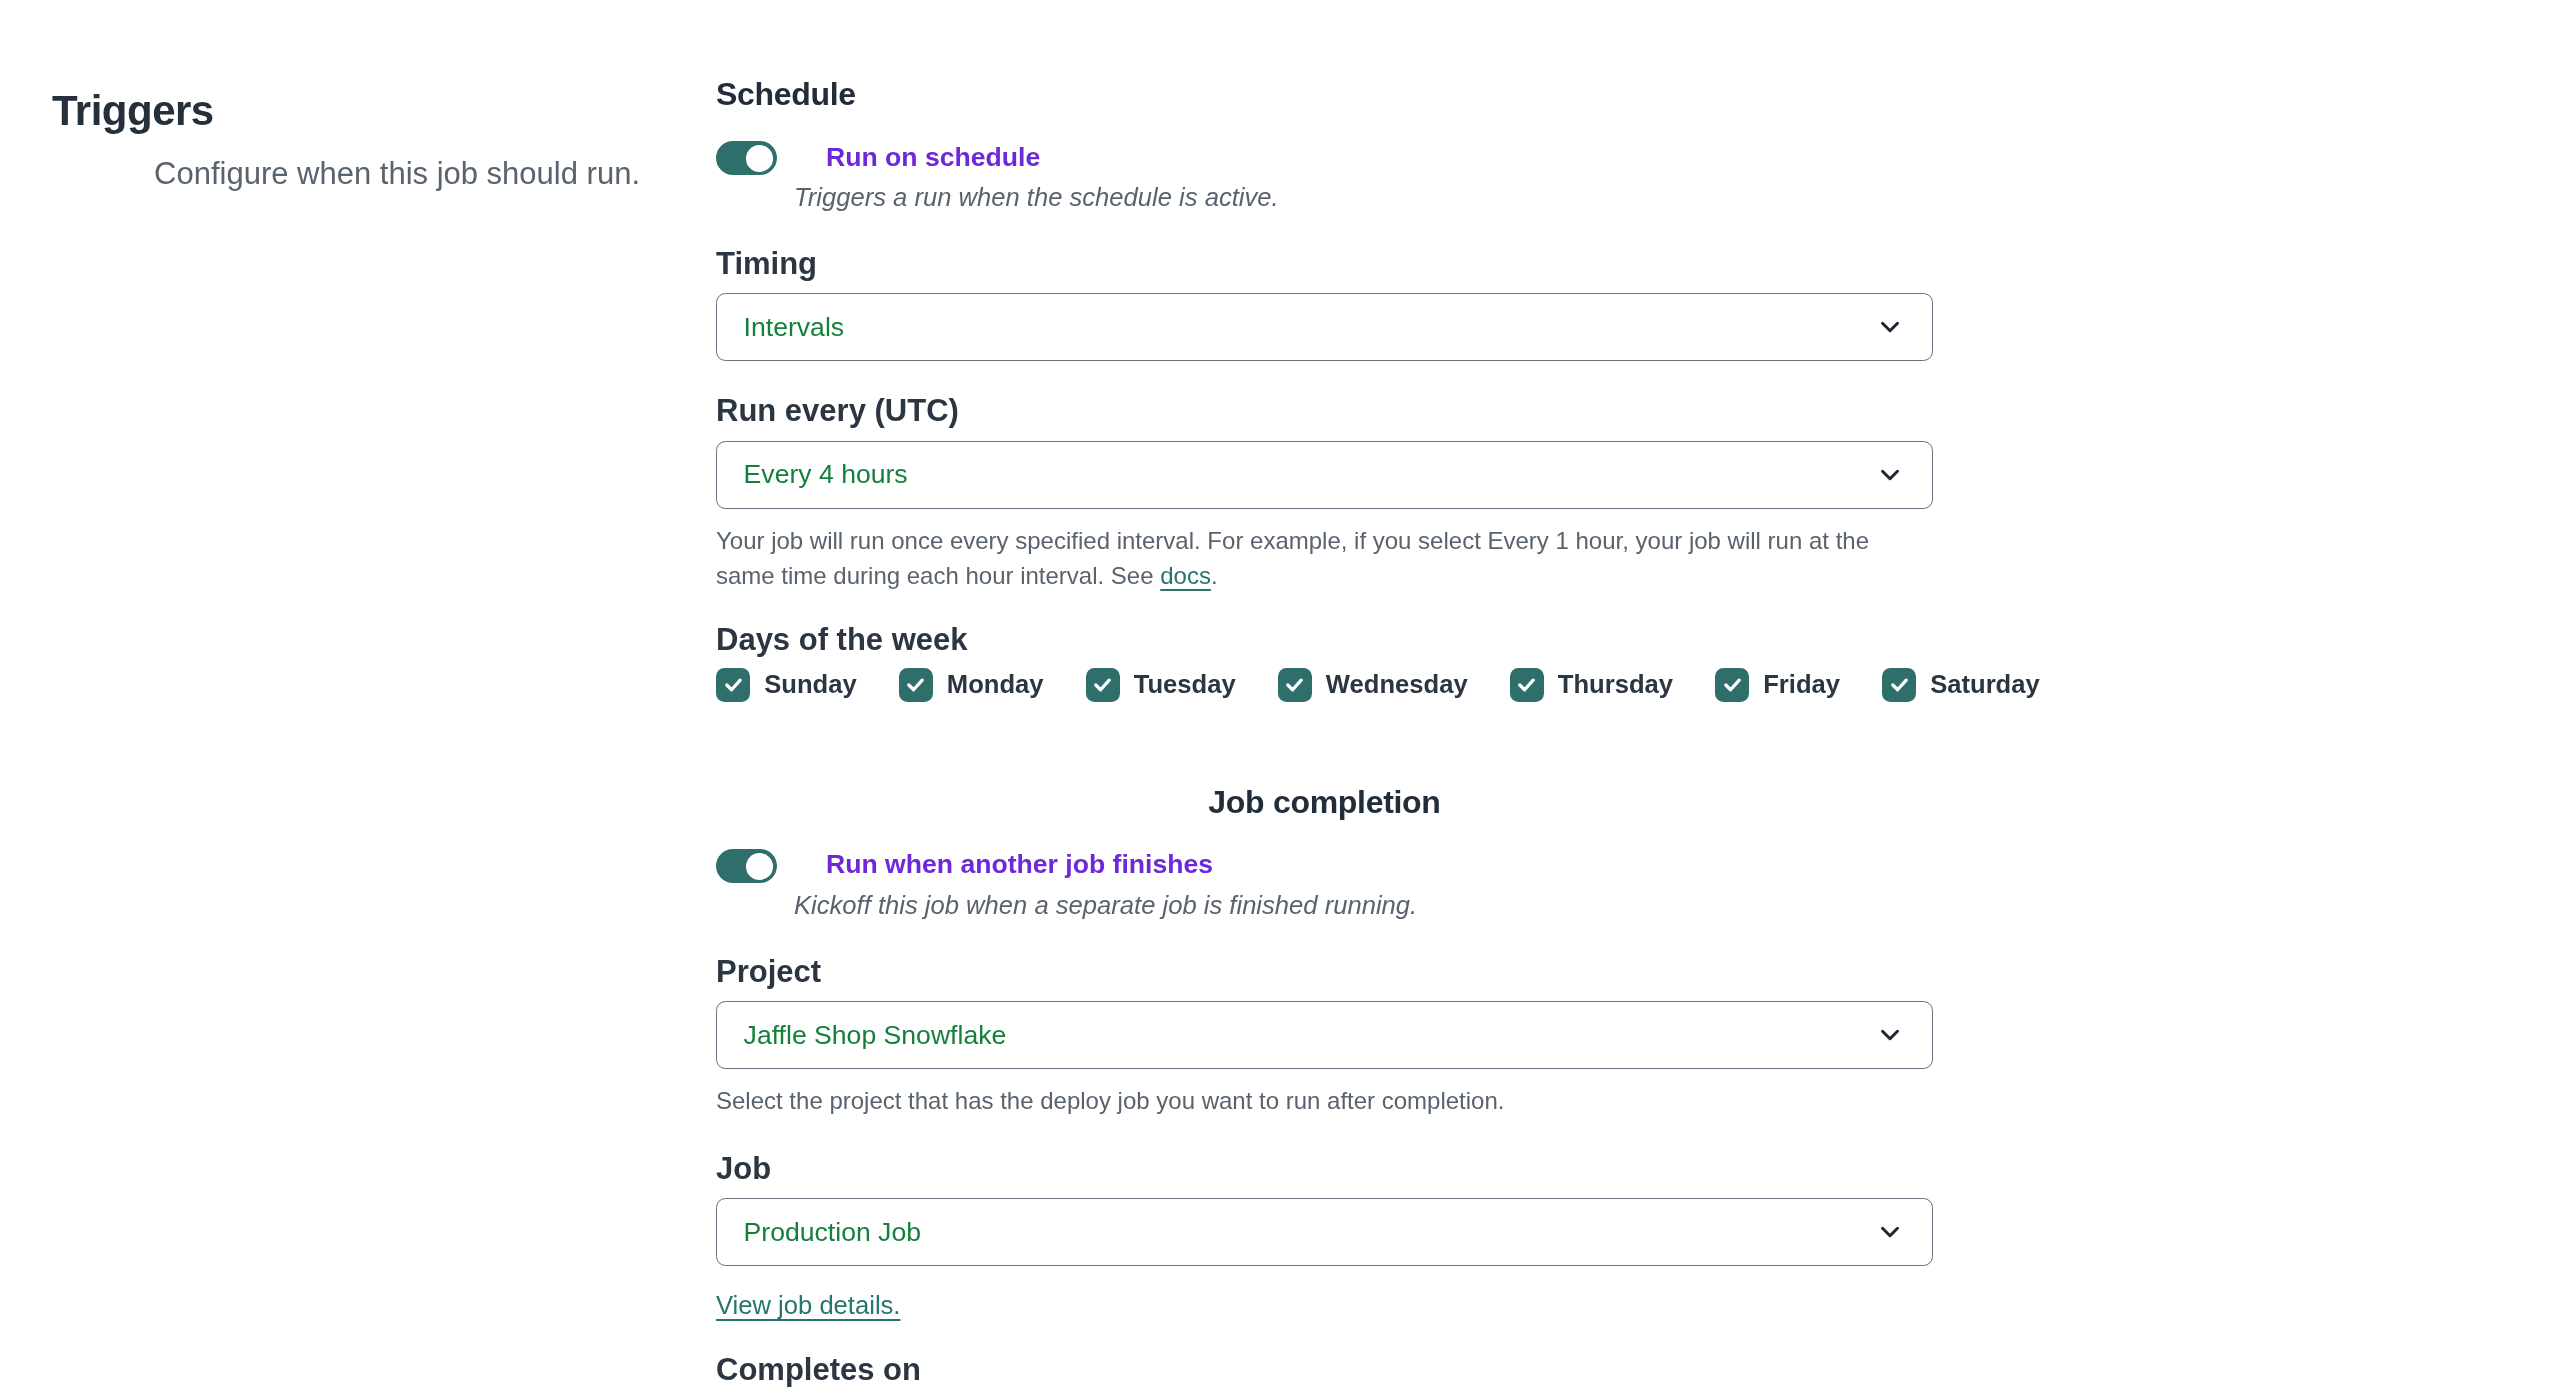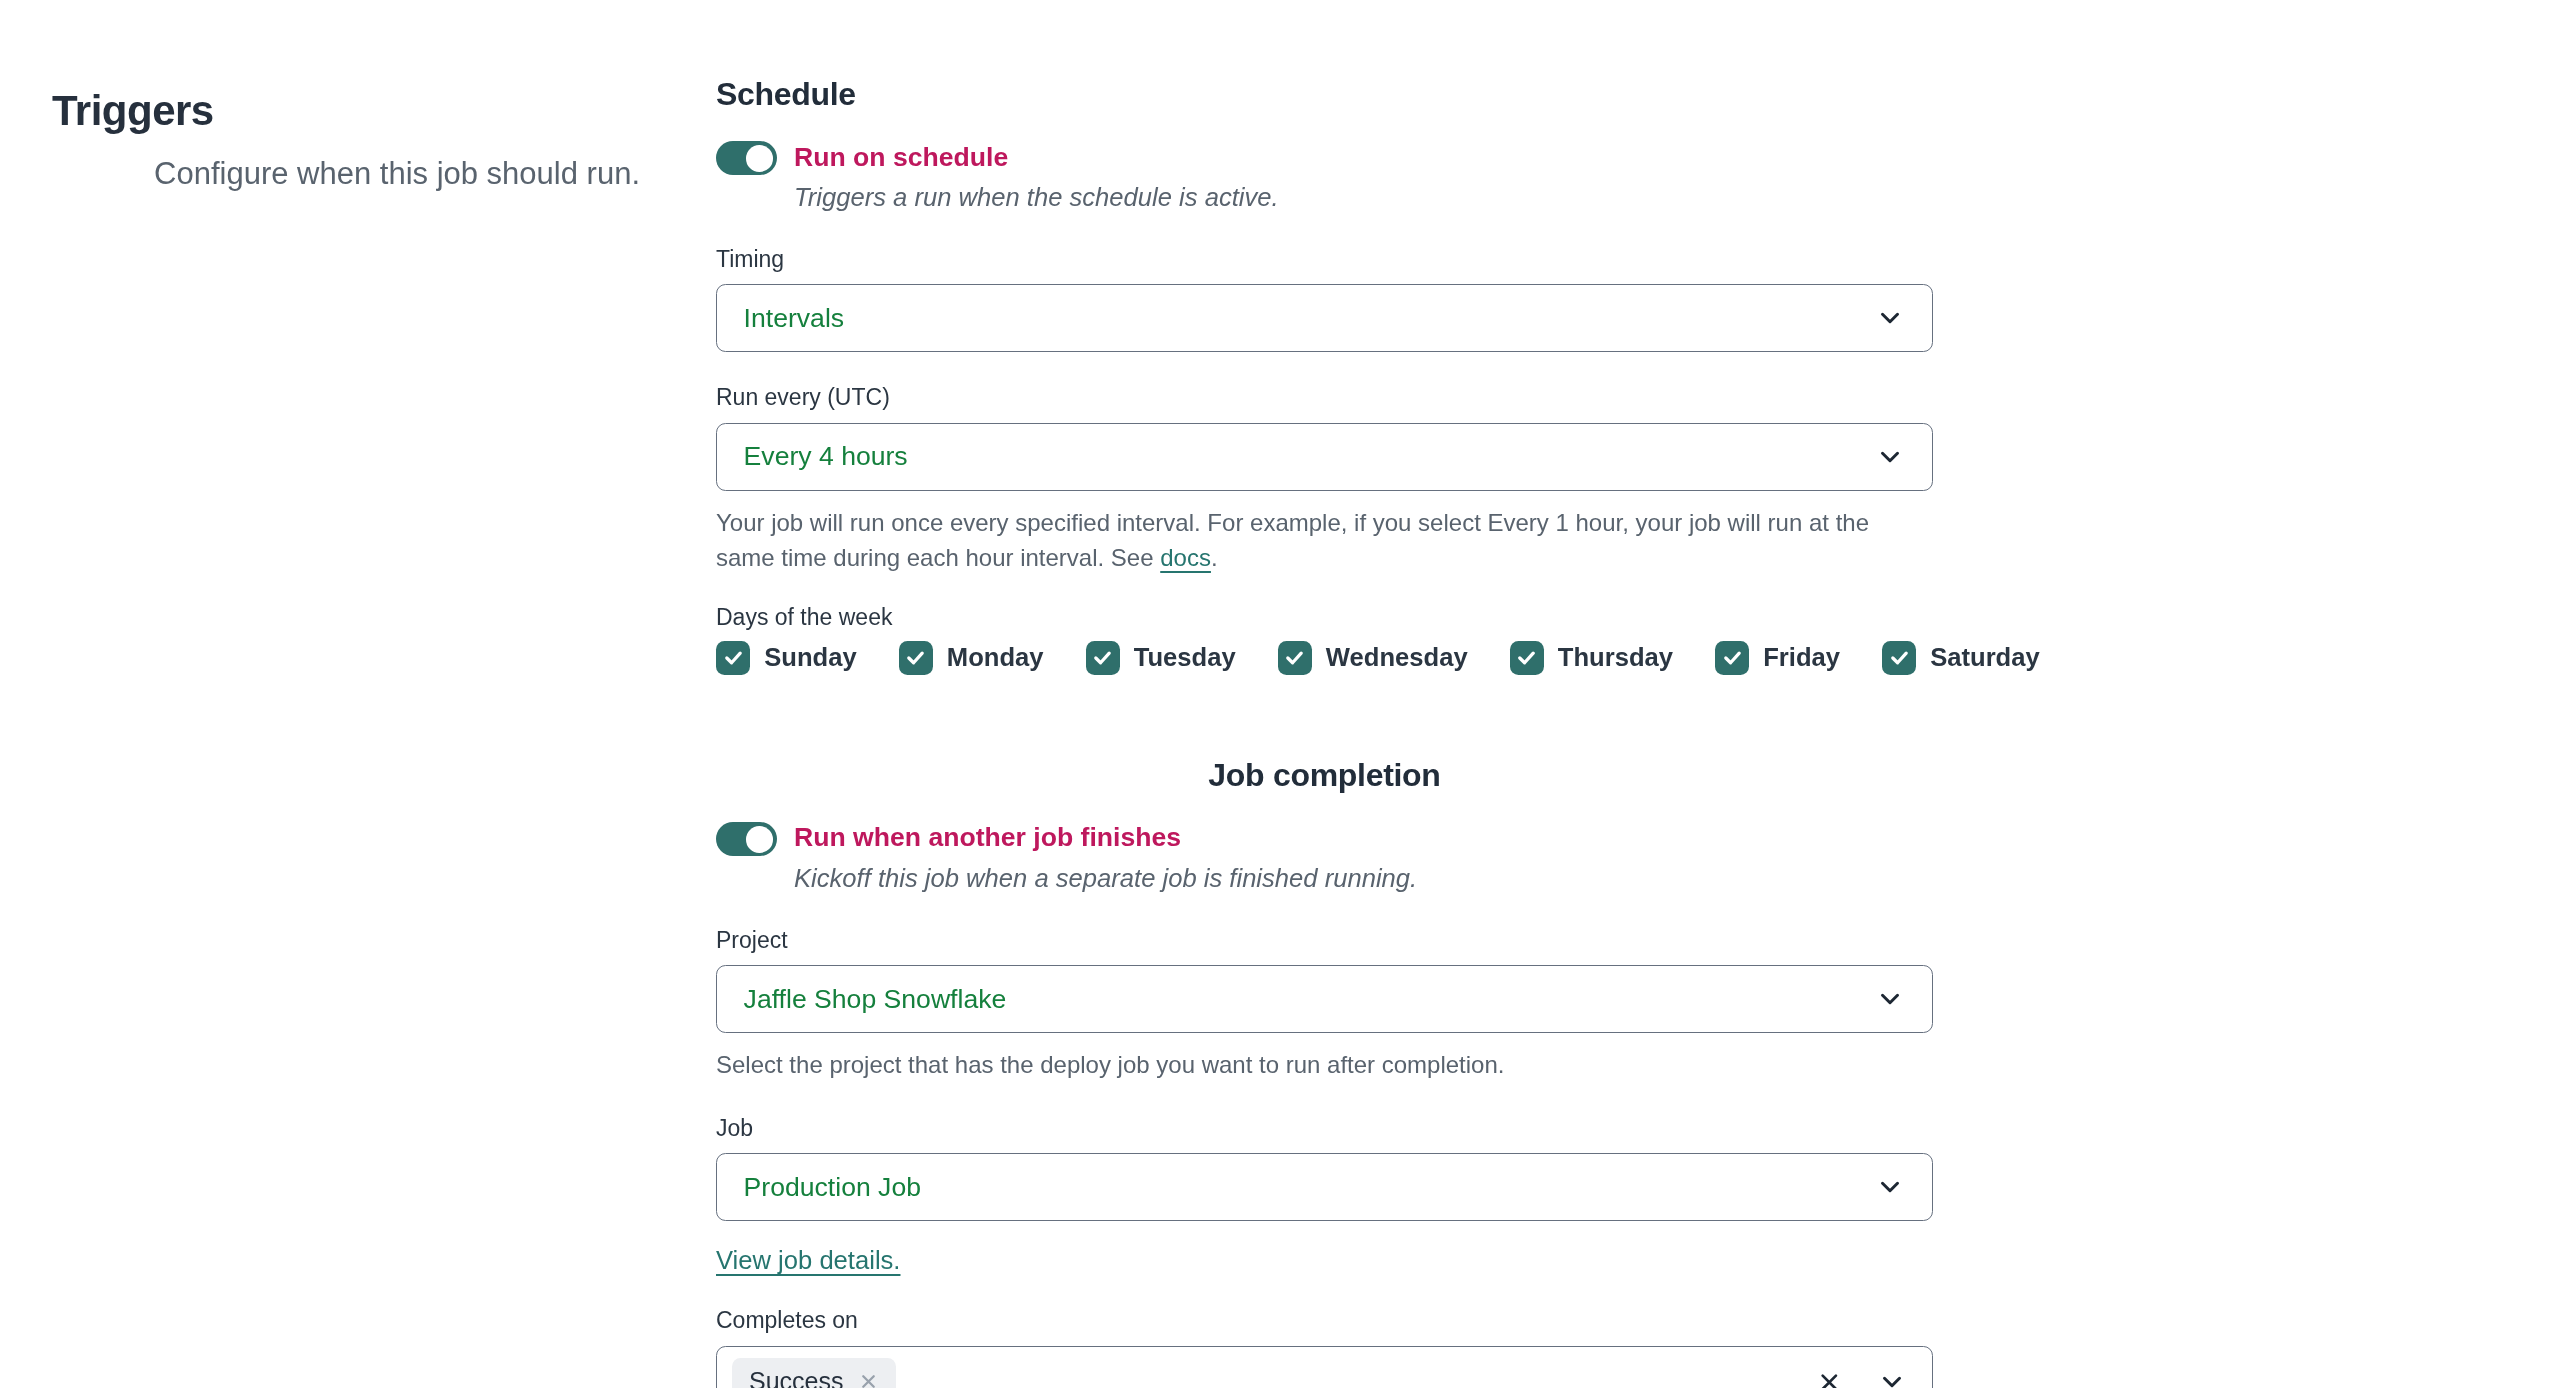--- a/index.html
+++ b/index.html
@@ -21,25 +21,25 @@
   .toggle-row { display: flex; align-items: flex-start; margin-top: 26.6px; }
   .toggle {
     flex: 0 0 auto; width: 61px; height: 34px; border-radius: 17px;
     background: #2f6f6b; position: relative; cursor: pointer; margin-top: 1.9px;
   }
   .toggle .knob {
     position: absolute; top: 3.8px; left: 30px; width: 26.6px; height: 26.6px;
     border-radius: 50%; background: #ffffff;
   }
   .toggle-text { margin-left: 17px; }
-  .toggle-label { font-size: 26.6px; font-weight: 700; color: #be185d; line-height: 1.3; }
+  .toggle-label { font-size: 26.6px; font-weight: 700; color: #6d28d9; line-height: 1.3; margin-left: 32px; }
   .toggle-desc { font-size: 25.6px; color: #59636e; margin-top: 6.6px; line-height: 1.3; font-style: italic; }
 
   .field-group { margin-top: 32px; }
-  .field-label { font-size: 23px; font-weight: 400; color: #2b3642; display: block; }
+  .field-label { font-size: 31px; font-weight: 700; color: #2b3642; display: block; }
   .select-box {
     margin-top: 11.4px; height: 68px; width: 100%;
     border: 1.9px solid #66707f; border-radius: 9.5px; background: #ffffff;
     display: flex; align-items: center; justify-content: space-between;
     padding: 0 26.6px; cursor: pointer;
   }
   .select-value { font-size: 26.6px; color: #15803d; }
   .chevron-icon { display: flex; align-items: center; }
   .help-text { margin-top: 15px; font-size: 24px; color: #59636e; line-height: 1.45; max-width: 1217px; }
   .inline-link, .text-link { color: #26756f; text-decoration: underline; text-underline-offset: 4.7px; cursor: pointer; }

